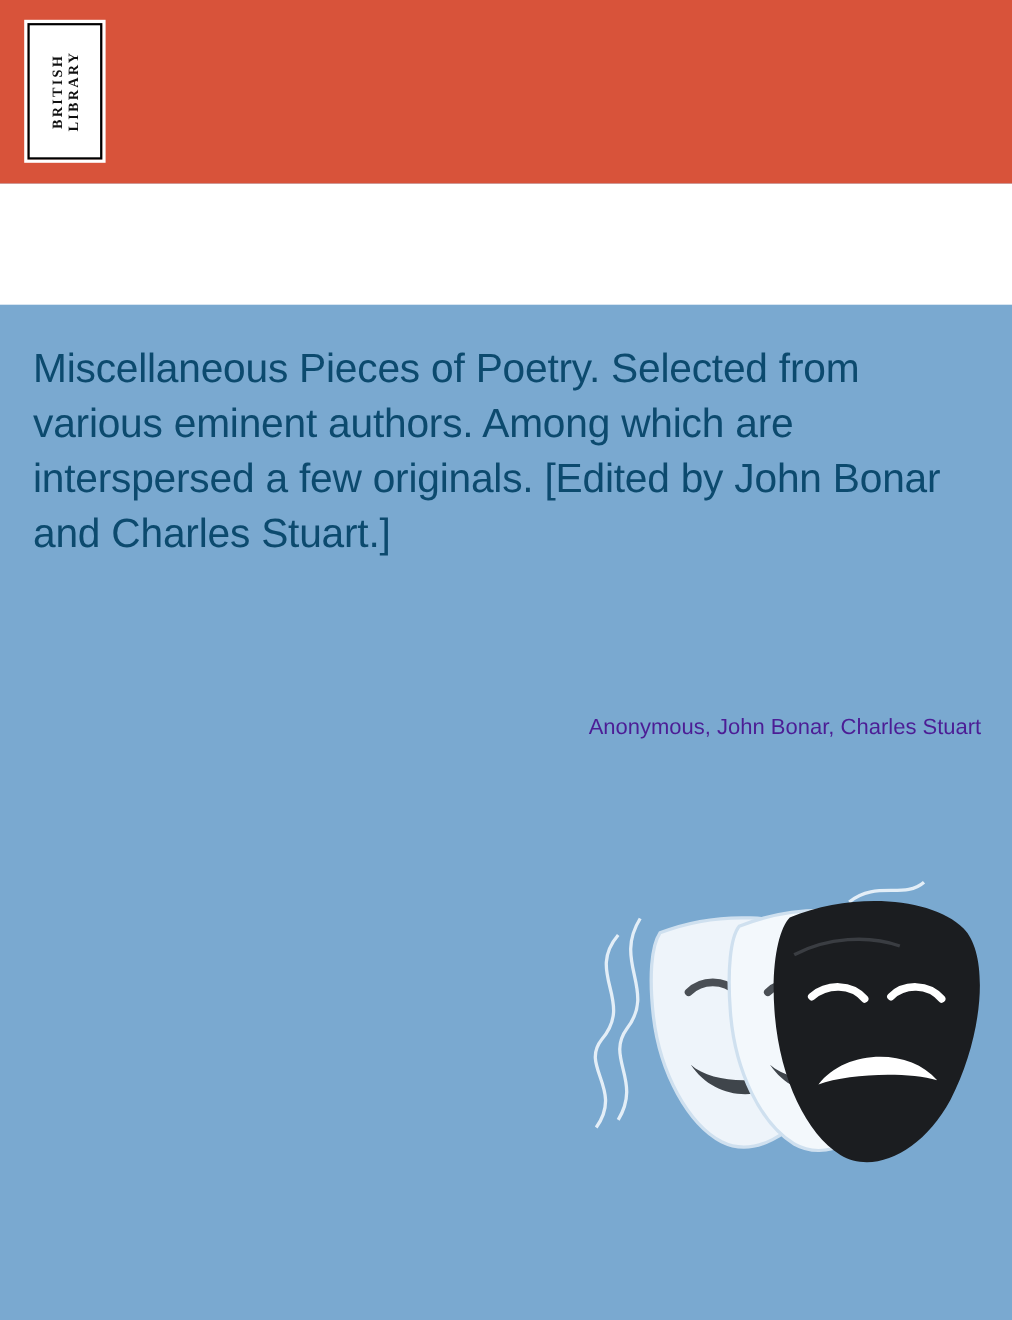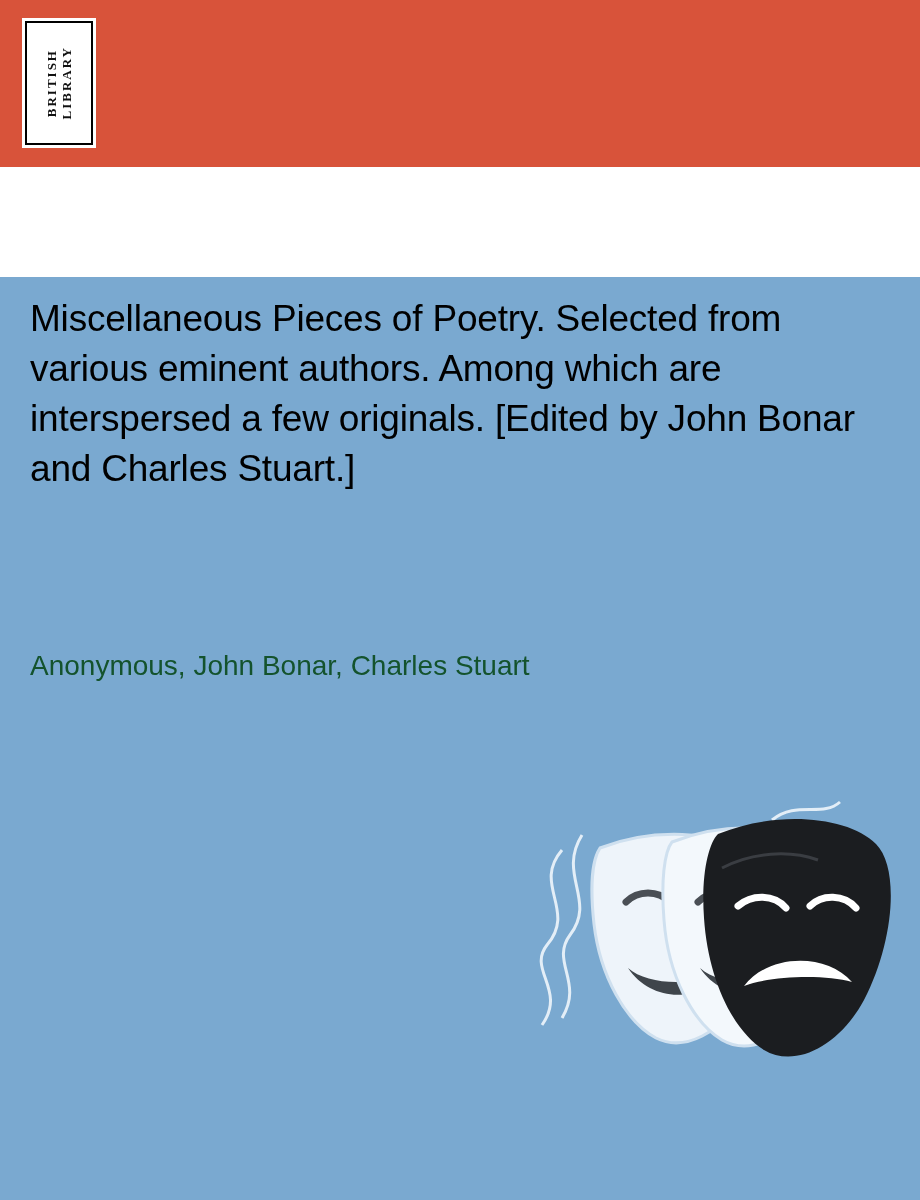--- a/index.html
+++ b/index.html
@@ -80,38 +80,39 @@
     top: 198px;
     right: 30px;
     font-family: "Liberation Serif", serif;
     font-size: 30px;
     color: #1b3a5c;
     letter-spacing: 0.5px;
   }
   
   .title {
     position: absolute;
-    top: 294px;
+    top: 310px;
     left: 30px;
     width: 868px;
     font-family: "Liberation Sans", sans-serif;
     font-size: 37px;
     line-height: 50px;
-    color: #000000;
+    color: #0c4a6e;
     letter-spacing: -0.2px;
   }
   
   .authors {
     position: absolute;
     top: 650px;
     left: 30px;
     width: 862px;
+    text-align: right;
     font-family: "Liberation Sans", sans-serif;
-    font-size: 28px;
-    color: #14532d;
+    font-size: 20px;
+    color: #4c1d95;
   }
   
   .masks {
     position: absolute;
     right: 18px;
     bottom: 120px;
     width: 380px;
     height: 290px;
   }
   .masks svg {

